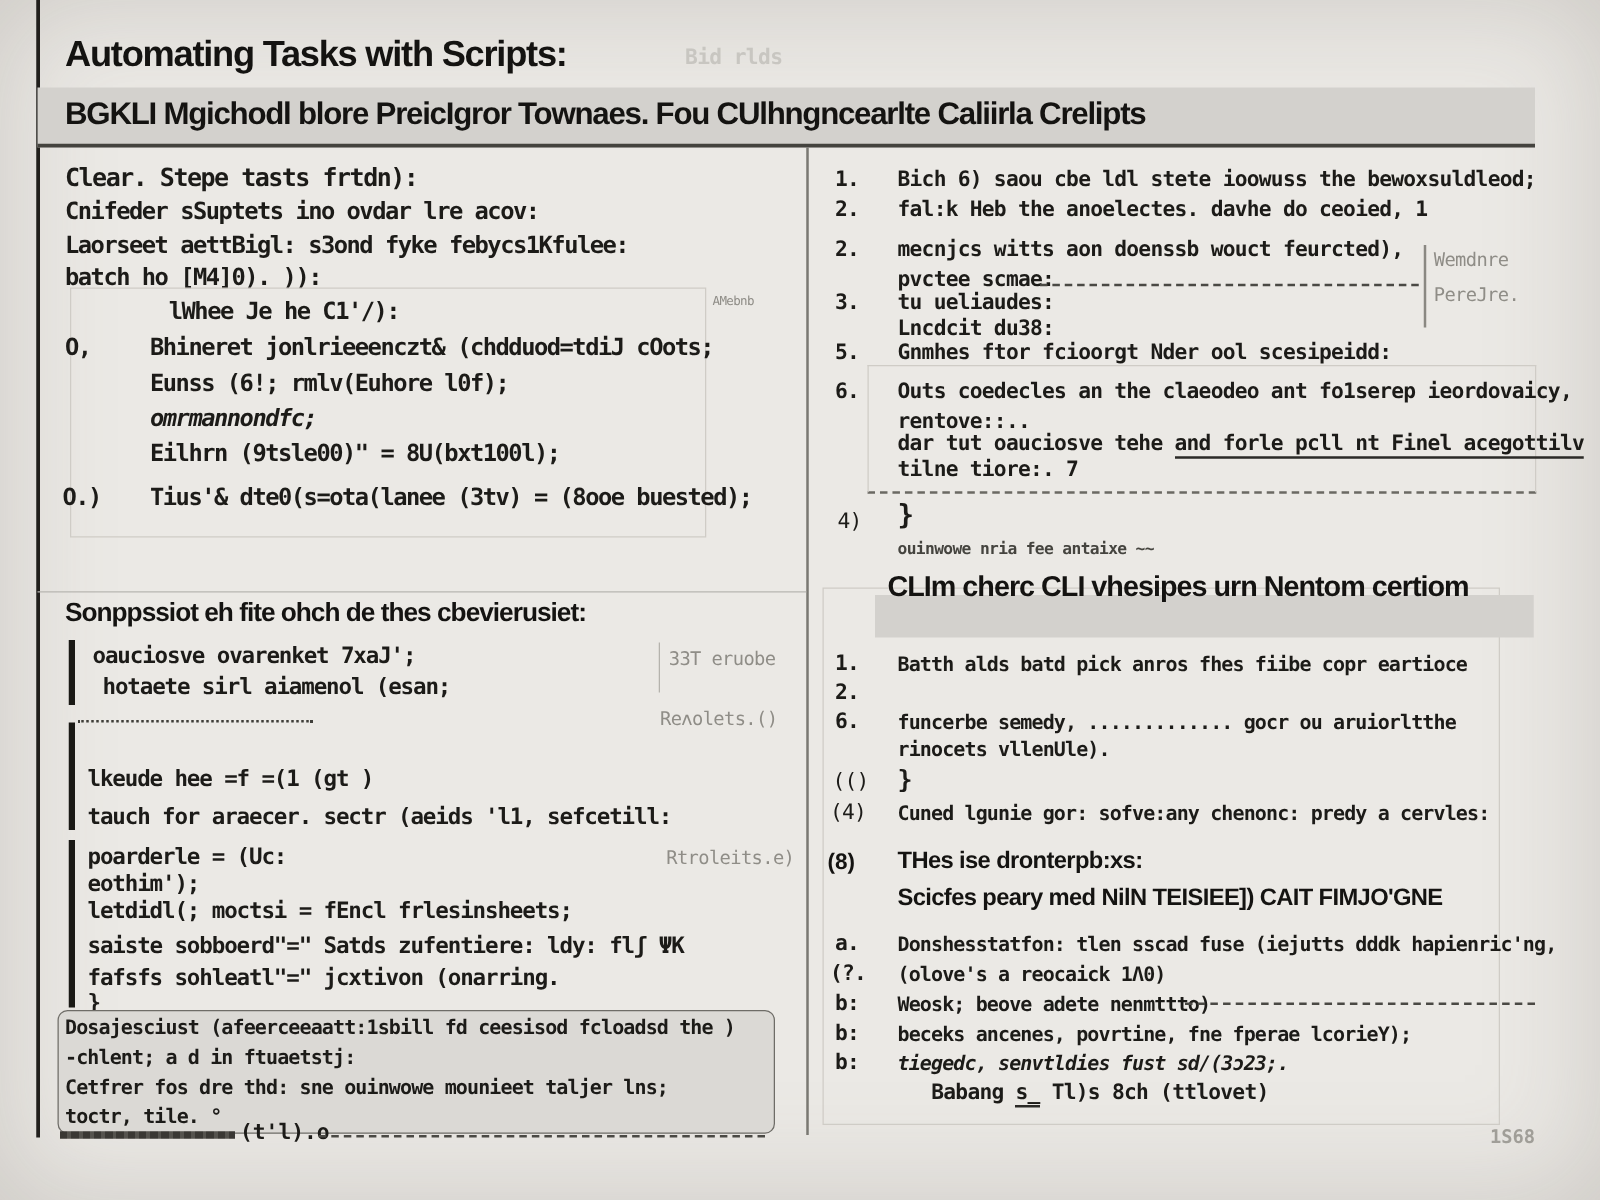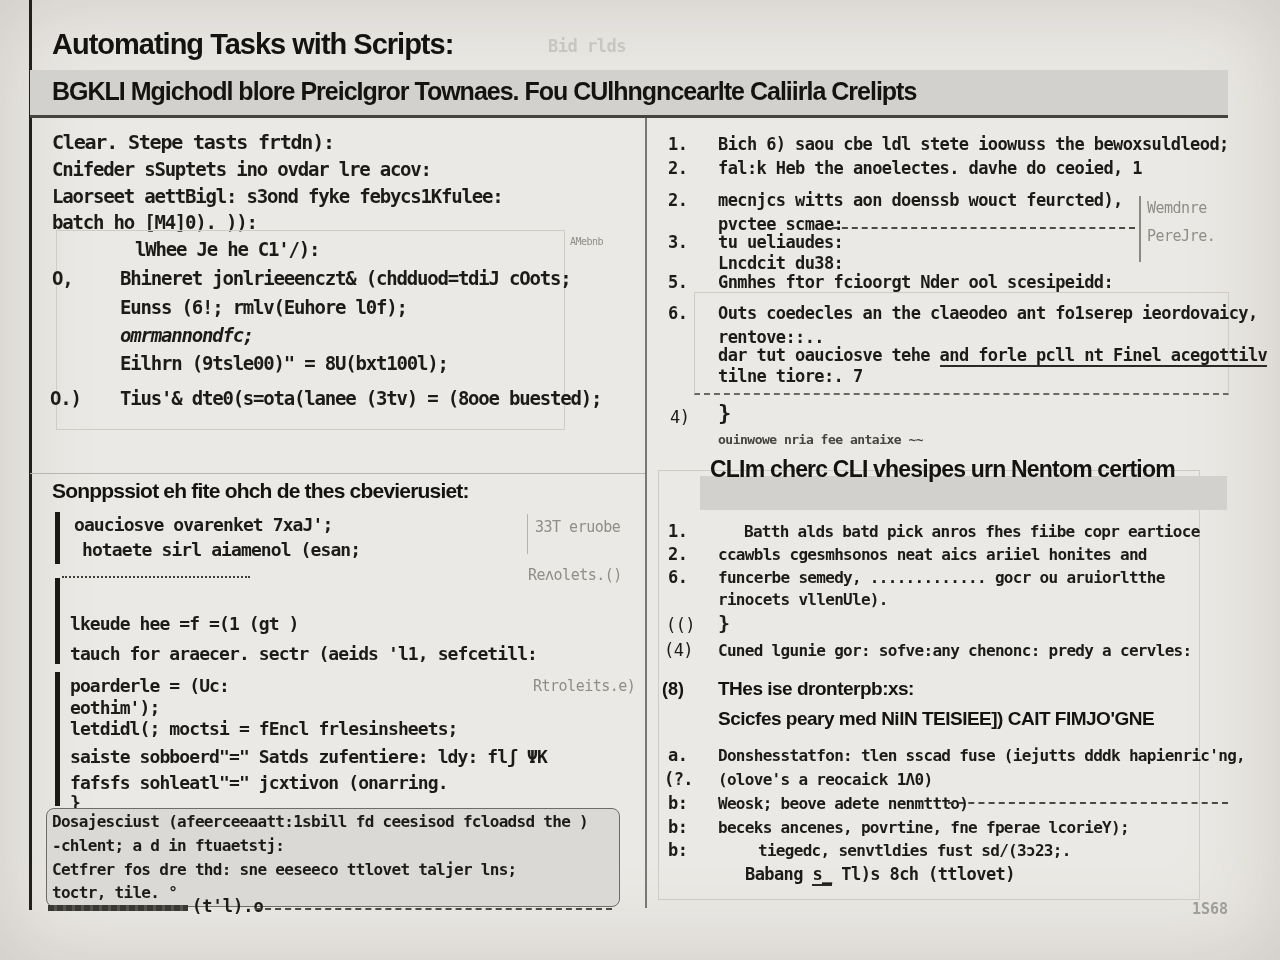--- a/index.html
+++ b/index.html
@@ -112,35 +112,34 @@
   <div class="abs mono sz18" style="left:70px;top:697px;">eothim');</div>
   <div class="abs mono sz18" style="left:70px;top:718px;">letdidl(; moctsi = fEncl frlesinsheets;</div>
   <div class="abs mono sz18" style="left:70px;top:746px;">saiste sobboerd"=" Satds zufentiere: ldy: flʃ ΨΚ</div>
   <div class="abs mono sz18" style="left:70px;top:772px;">fafsfs sohleatl"=" jcxtivon (onarring.</div>
   <div class="abs mono sz18" style="left:70px;top:792px;">}</div>
   <div class="abs gray" style="left:533px;top:677px;">Rtroleits.e)</div>
 
   <div class="roundbox" style="left:46px;top:808px;width:572px;height:97px;"></div>
   <div class="abs mono sz16" style="left:52px;top:812px;">Dosajesciust (afeerceeaatt:1sbill fd ceesisod fcloadsd the )</div>
   <div class="abs mono sz16" style="left:52px;top:836px;">-chlent; a d in ftuaetstj:</div>
-  <div class="abs mono sz16" style="left:52px;top:860px;">Cetfrer fos dre thd: sne eeseeco ttlovet taljer lns;</div>
+  <div class="abs mono sz16" style="left:52px;top:860px;">Cetfrer fos dre thd: sne ouinwowe mounieet taljer lns;</div>
   <div class="abs mono sz16" style="left:52px;top:883px;">toctr, tile. °</div>
 
   <div class="abs" style="left:48px;top:905px;width:140px;height:6px;background:repeating-linear-gradient(90deg,#3a3834 0 6px,#55534e 6px 9px);"></div>
   <div class="abs mono" style="left:192px;top:896px;font-size:17px;">(t'l).o</div>
   <div class="dashed" style="left:255px;top:908px;width:357px;"></div>
 
   <div class="faintbox" style="left:658px;top:470px;width:540px;height:428px;"></div>
   <div class="abs band" style="left:700px;top:476px;width:527px;height:34px;"></div>
   <div class="abs hsans" style="left:710px;top:456px;font-size:23px;letter-spacing:-0.8px;">CLIm cherc CLI vhesipes urn Nentom certiom</div>
 
   <div class="abs mono sz17" style="left:668px;top:521px;">1.</div>
-  <div class="abs mono sz16" style="left:744px;top:522px;">Batth alds batd pick anros fhes fiibe copr eartioce</div>
+  <div class="abs mono sz16" style="left:718px;top:522px;">Batth alds batd pick anros fhes fiibe copr eartioce</div>
   <div class="abs mono sz17" style="left:668px;top:544px;">2.</div>
-  <div class="abs mono sz16" style="left:718px;top:545px;">ccawbls cgesmhsonos neat aics ariiel honites and</div>
   <div class="abs mono sz17" style="left:668px;top:567px;">6.</div>
   <div class="abs mono sz16" style="left:718px;top:568px;">funcerbe semedy, ............. gocr ou aruiorltthe</div>
   <div class="abs mono sz16" style="left:718px;top:590px;">rinocets vllenUle).</div>
 
   <div class="abs mono sz17" style="left:666px;top:615px;font-weight:normal;">(()</div>
   <div class="abs mono" style="left:718px;top:611px;font-size:20px;">}</div>
   <div class="abs mono sz17" style="left:664px;top:640px;font-weight:normal;">(4)</div>
   <div class="abs mono sz16" style="left:718px;top:641px;">Cuned lgunie gor: sofve:any chenonc: predy  a cervles:</div>
 
   <div class="abs hsans" style="left:662px;top:679px;font-size:18px;">(8)</div>
@@ -150,21 +149,21 @@
   <div class="abs mono sz17" style="left:668px;top:745px;">a.</div>
   <div class="abs mono sz16" style="left:718px;top:746px;">Donshesstatfon: tlen sscad fuse (iejutts dddk hapienric'ng,</div>
   <div class="abs mono sz17" style="left:664px;top:769px;">(?.</div>
   <div class="abs mono sz16" style="left:718px;top:770px;">(olove's a reocaick 1Λ0)</div>
   <div class="abs mono sz17" style="left:668px;top:793px;">b:</div>
   <div class="abs mono sz16" style="left:718px;top:794px;">Weosk; beove adete nenmttto)</div>
   <div class="dashed" style="left:948px;top:802px;width:280px;"></div>
   <div class="abs mono sz17" style="left:668px;top:817px;">b:</div>
   <div class="abs mono sz16" style="left:718px;top:818px;">beceks ancenes, povrtine, fne fperae lcorieY);</div>
   <div class="abs mono sz17" style="left:668px;top:840px;">b:</div>
-  <div class="abs mono sz16" style="left:758px;top:841px;">tiegedc, senvtldies fust sd/(3ɔ23;.</div>
+  <div class="abs mono sz16" style="left:718px;top:841px;font-style:italic;">tiegedc, senvtldies fust sd/(3ɔ23;.</div>
 
   <div class="abs mono sz17" style="left:745px;top:864px;">
     <span>Babang </span><span class="ul">s_</span><span> Tl)s 8ch (ttlovet)</span>
   </div>
 
   <div class="abs" style="left:1192px;top:900px;color:#a09e98;font-size:15px;font-weight:bold;">1S68</div>
 
 </div>
 
 </body></html>

